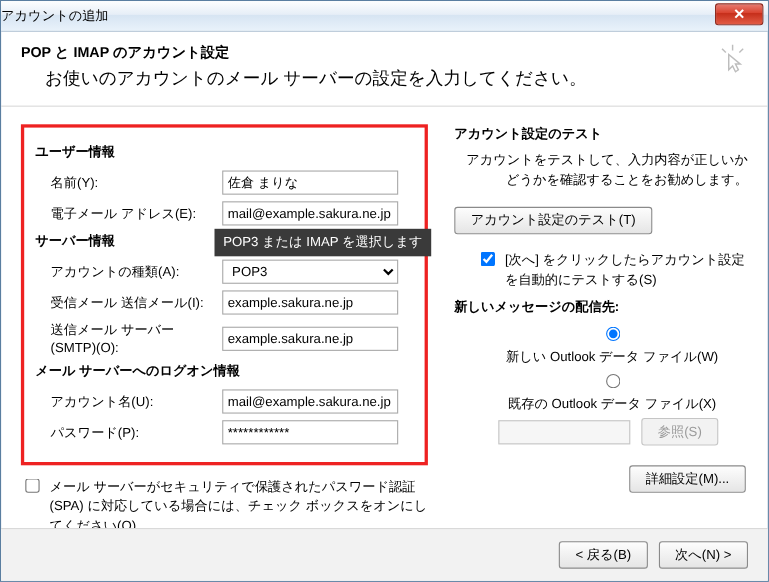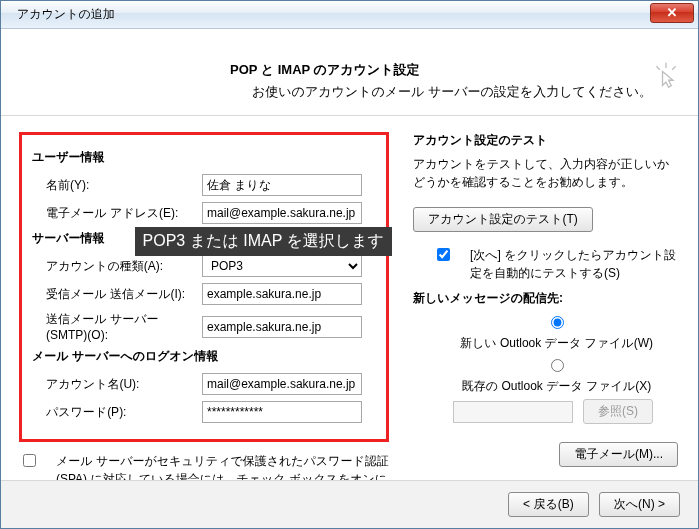--- a/index.html
+++ b/index.html
@@ -15,41 +15,41 @@
     border: 1px solid #5a7ea0;
     background: #fff;
     position: relative;
     box-shadow: 0 0 8px rgba(0,0,0,.2);
   }
   .titlebar {
     height: 28px;
     background: linear-gradient(#fdfefe, #e6eef7 45%, #d6e4f2 46%, #e9f2fb);
     border-bottom: 1px solid #b9c8d8;
     display: flex; align-items: center;
-    padding: 0 0 0 16px;
+    padding: 0 0 0 0;
     position: relative;
   }
   .close-btn {
     position: absolute; right: 4px; top: 2px;
     width: 44px; height: 20px;
     background: linear-gradient(#e67a6f, #d9402c 45%, #c62f1b 46%, #e25b45);
     border: 1px solid #8e2b1f;
     border-radius: 3px;
     color: #fff; text-align: center; line-height: 18px;
     font-weight: bold; font-size: 13px;
     cursor: pointer;
   }
   .header {
     padding: 10px 18px 14px 18px;
     border-bottom: 1px solid #d9d9d9;
-    display: flex; justify-content: flex-end; align-items: flex-start; margin-top: 22px;
+    display: flex; justify-content: space-between; align-items: flex-start;
   }
   .header-left { }
   .header-title { font-weight: bold; font-size: 13px; margin-bottom: 4px; }
-  .header-sub { font-size: 13px; padding-left: 22px; }
+  .header-sub { font-size: 16px; padding-left: 22px; }
   .cursor-icon { width: 28px; height: 28px; opacity: .55; }
   .content {
     padding: 16px 18px 0 18px;
     display: flex;
     gap: 24px;
   }
   .left-col { width: 370px; position: relative; }
   .right-col { flex: 1; }
   .red-box {
     border: 3px solid #e22; padding: 8px 10px 10px 10px;
@@ -61,30 +61,30 @@
   .row input[type=text], .row input[type=password], .row select {
     width: 160px; height: 22px;
     border: 1px solid #a8a8a8; padding: 1px 4px;
     font-family: inherit; font-size: 12px; background: #fff;
   }
   .row select { height: 22px; }
   .tooltip {
     position: absolute;
     right: -6px; top: 92px;
     background: #3a3a3a; color: #fff;
-    padding: 4px 8px; font-size: 16px;
+    padding: 4px 8px; font-size: 12px;
     white-space: nowrap;
     z-index: 5;
   }
-  .chk-row { display: flex; align-items: flex-start; gap: 17px; margin: 6px 0; }
+  .chk-row { display: flex; align-items: flex-start; gap: 6px; margin: 6px 0; }
   .chk-row input { margin-top: 2px; }
   .center-chk { justify-content: center; margin-top: 6px; }
 
   .right-head { font-weight: bold; margin-bottom: 6px; }
-  .right-desc { margin-bottom: 16px; line-height: 1.5; }
+  .right-desc { margin-bottom: 16px; line-height: 1.5; text-align: right; }
   .btn {
     display: inline-block;
     padding: 3px 14px;
     border: 1px solid #8a8a8a;
     background: linear-gradient(#fdfdfd, #e5e5e5);
     border-radius: 3px;
     font-family: inherit; font-size: 12px;
     cursor: pointer;
     min-height: 24px;
   }
@@ -204,21 +204,21 @@
       <div class="radio-row indent">
         <input type="radio" name="deliver" style="">
         <span>既存の Outlook データ ファイル(X)</span>
       </div>
       <div class="indent" style="margin-top:2px; padding-left:40px; display:flex; align-items:center;">
         <input type="text" class="small-input" disabled="" style="">
         <button class="btn" disabled="">参照(S)</button>
       </div>
 
       <div class="adv-row">
-        <button class="btn">電子メール(M)...</button>
+        <button class="btn">詳細設定(M)...</button>
       </div>
     </div>
   </div>
 
   <div class="footer">
     <button class="btn">&lt; 戻る(B)</button>
     <button class="btn">次へ(N) &gt;</button>
   </div>
 
 </div>

